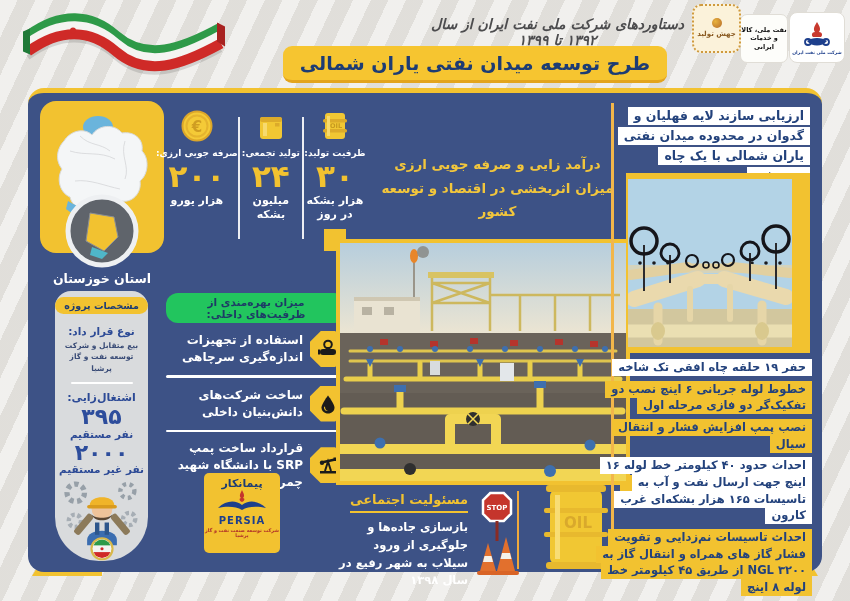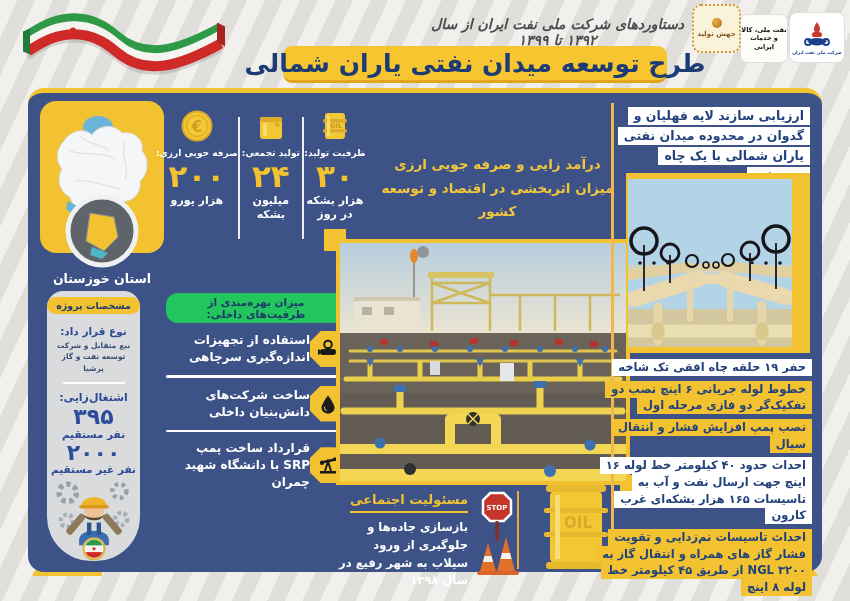--- a/index.html
+++ b/index.html
@@ -20,21 +20,21 @@
     position:absolute;left:415px;top:16px;width:285px;
     direction:rtl;text-align:center;
     font-size:14px;font-weight:bold;font-style:italic;color:#4c4c4e;
   }
   .title-bar{
     position:absolute;left:283px;top:46px;width:384px;height:34px;
     background:#f6c530;border-radius:9px;border-bottom:3px solid #e3a41d;
     display:flex;align-items:center;justify-content:center;
   }
   .title-bar span{
-    direction:rtl;font-size:25px;font-weight:bold;color:#1d3c74;white-space:nowrap;
+    direction:rtl;font-size:19px;font-weight:bold;color:#1d3c74;white-space:nowrap;
   }
   .logo-badge{position:absolute;display:flex;flex-direction:column;align-items:center;justify-content:center;}
   .logo-nioc{left:789px;top:12px;width:54px;height:49px;background:#fff;border:1px solid #e0ddd6;border-radius:8px;}
   .logo-nioc .cap{font-size:4.5px;color:#1d3f8c;direction:rtl;font-weight:bold;margin-top:1px;}
   .logo-callig{left:740px;top:14px;width:46px;height:47px;background:#fdfdfa;border:1px solid #e0ddd6;border-radius:7px;}
   .logo-callig .cal{direction:rtl;text-align:center;font-size:6.5px;line-height:1.25;font-weight:bold;color:#111;}
   .logo-jahesh{left:692px;top:4px;width:45px;height:45px;background:#fbf2da;border:2px dotted #cf9a3e;border-radius:9px;}
   .logo-jahesh .jah{direction:rtl;text-align:center;font-size:7px;font-weight:bold;color:#8a5a20;line-height:1.3;}
   .logo-jahesh .dot{width:10px;height:10px;border-radius:50%;background:radial-gradient(circle at 35% 35%, #e8b23c, #b56a2a);margin-bottom:2px;}
   
@@ -46,21 +46,21 @@
     background:#3d5286;border-radius:16px;
     border-top:5px solid #f2c230;box-sizing:border-box;
   }
   
   .map-card-svg{position:absolute;left:12px;top:8px;}
   .province{
     position:absolute;left:6px;top:178px;width:136px;text-align:center;
     direction:rtl;color:#fff;font-weight:bold;font-size:12.5px;
   }
   .gray-col{
-    position:absolute;left:19px;top:198px;width:93px;height:270px;
+    position:absolute;left:27px;top:198px;width:93px;height:270px;
     background:#d9dbdd;border-radius:16px 16px 44px 44px;
     display:flex;flex-direction:column;align-items:center;color:#2c4a96;
   }
   .specs-badge{
     margin-top:6px;background:#f2c230;border-radius:9px;padding:3px 9px;
     direction:rtl;font-size:9.5px;font-weight:bold;color:#1d3c74;white-space:nowrap;
   }
   .contract-label{margin-top:11px;direction:rtl;font-weight:bold;font-size:10.5px;}
   .contract-value{margin-top:3px;direction:rtl;font-size:7.5px;font-weight:bold;width:78px;text-align:center;line-height:1.5;color:#3a4c77;}
   .col-divider{width:62px;height:3px;background:#fff;border-radius:2px;margin:8px 0 7px 0;}
@@ -81,21 +81,21 @@
   .headline{
     position:absolute;left:352px;top:60px;width:235px;direction:rtl;text-align:center;
     color:#f2c63c;font-weight:bold;font-size:13.5px;line-height:1.75;
   }
   
   .capacities{position:absolute;left:138px;top:200px;width:180px;}
   .cap-title{
     background:#22c55e;border-radius:12px;padding:3px 22px;text-align:center;
     direction:rtl;font-size:10.5px;font-weight:bold;color:#1e3a66;
   }
-  .cap-item{display:flex;direction:rtl;align-items:center;padding:8px 0;}
+  .cap-item{display:flex;direction:rtl;align-items:center;gap:7px;padding:8px 0;}
   .cap-item .txt{direction:rtl;color:#fff;font-weight:bold;font-size:12px;line-height:1.4;text-align:right;flex:1;}
   .cap-sep{height:2.5px;background:#fff;border-radius:2px;}
   .oct{
     width:36px;height:36px;background:#f2c230;flex:0 0 36px;
     clip-path:polygon(30% 0,70% 0,100% 30%,100% 70%,70% 100%,30% 100%,0 70%,0 30%);
     display:flex;align-items:center;justify-content:center;
   }
   
   .main-photo{
     position:absolute;left:308px;top:146px;width:294px;height:246px;
@@ -418,20 +418,29 @@
     <svg class="barrel-big" width="72" height="90" viewBox="0 0 72 90">
       <rect x="10" y="8" width="52" height="74" rx="6" fill="#f1c733"></rect>
       <rect x="6" y="3" width="60" height="7" rx="3" fill="#e8b92e"></rect>
       <rect x="6" y="80" width="60" height="7" rx="3" fill="#e8b92e"></rect>
       <rect x="4" y="26" width="64" height="5" rx="2" fill="#e8b92e"></rect>
       <rect x="4" y="50" width="64" height="5" rx="2" fill="#e8b92e"></rect>
       <rect x="15" y="13" width="5" height="64" fill="#f8dd74"></rect>
       <text x="38" y="46" text-anchor="middle" font-size="15" font-weight="bold" fill="#d9a92c">OIL</text>
     </svg>
 
+    <div class="contractor">
+      <div class="c-label">پیمانکار</div>
+      <svg width="56" height="26" viewBox="0 0 56 26">
+        <path d="M28,0 C26,4 25,6 27,8 C25,8 25,11 28,12 C31,11 31,8 29,8 C31,6 30,4 28,0 Z" fill="#c5352c"></path>
+        <path d="M4,18 C12,10 22,10 28,15 C34,10 44,10 52,18 C44,16 34,16 28,20 C22,16 12,16 4,18 Z" fill="#1d3f8c"></path>
+      </svg>
+      <div class="c-brand">PERSIA</div>
+      <div class="c-company">شرکت توسعه صنعت نفت و گاز پرشیا</div>
+    </div>
 
     <div class="v-divider"></div>
 
     <div class="intro">
       <span class="hl hl-white">ارزیابی سازند لایه فهلیان و گدوان در محدوده میدان نفتی یاران شمالی با یک چاه توصیفی</span>
     </div>
 
     <div class="right-photo">
       <svg width="164" height="168" viewBox="0 0 164 168">
         <rect width="164" height="168" fill="#b3d3e6"></rect>

